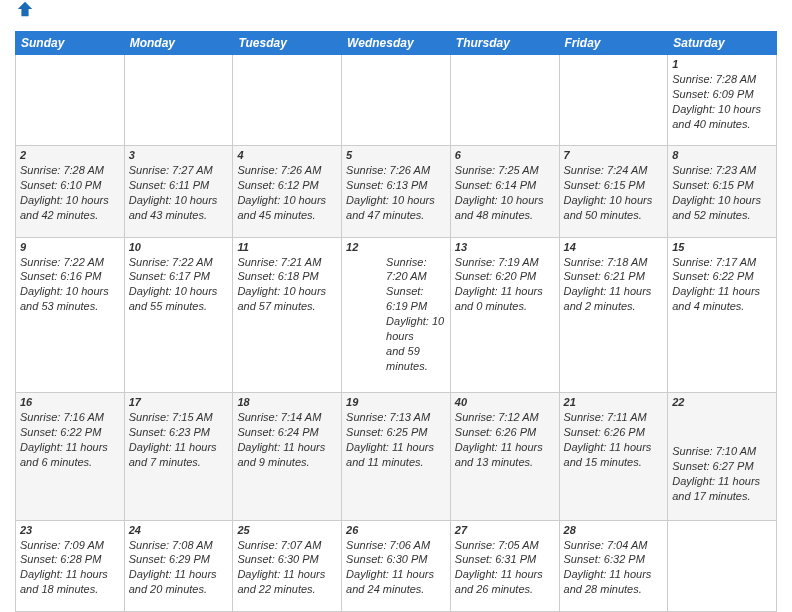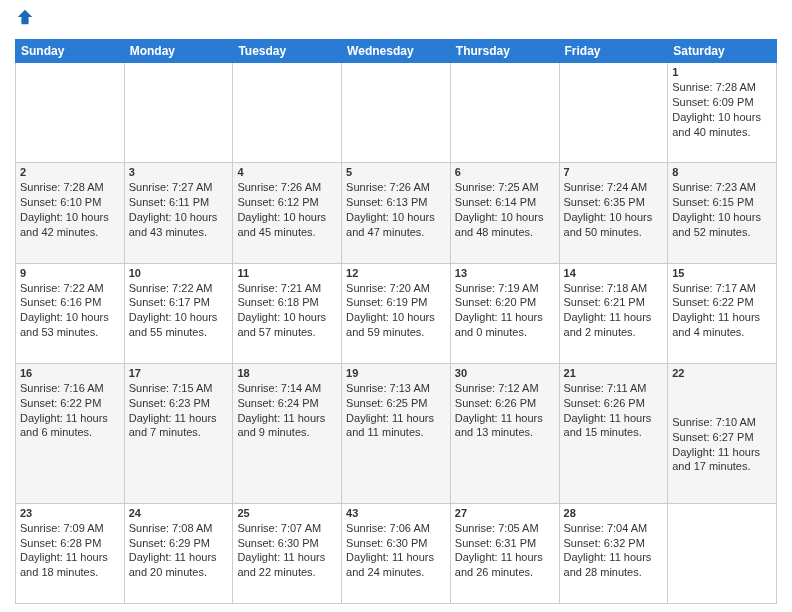--- a/index.html
+++ b/index.html
@@ -6,23 +6,24 @@
     body {
       font-family: Arial, sans-serif;
       background: #fff;
       width: 792px;
       height: 612px;
       overflow: hidden;
     }
     .page {
       width: 792px;
       height: 612px;
-      padding: 8px 15px;
+      padding: 0 15px;
       display: flex;
       flex-direction: column;
+      font-style: italic;
     }
     .header {
       display: flex;
       justify-content: space-between;
       align-items: flex-start;
       margin-bottom: 8px;
     }
     .logo {
       display: flex;
       align-items: center;
@@ -177,21 +178,21 @@
           <td>
             <span class="day-num">6</span>
             <div class="day-info" style="white-space: pre-line;">Sunrise: 7:25 AM
 Sunset: 6:14 PM
 Daylight: 10 hours
 and 48 minutes.</div>
           </td>
           <td>
             <span class="day-num">7</span>
             <div class="day-info" style="white-space: pre-line;">Sunrise: 7:24 AM
-Sunset: 6:35 PM
+Sunset: 6:15 PM
 Daylight: 10 hours
 and 50 minutes.</div>
           </td>
           <td>
             <span class="day-num">8</span>
             <div class="day-info" style="white-space: pre-line;">Sunrise: 7:23 AM
 Sunset: 6:15 PM
 Daylight: 10 hours
 and 52 minutes.</div>
           </td>
@@ -213,21 +214,21 @@
           </td>
           <td>
             <span class="day-num">11</span>
             <div class="day-info" style="white-space: pre-line;">Sunrise: 7:21 AM
 Sunset: 6:18 PM
 Daylight: 10 hours
 and 57 minutes.</div>
           </td>
           <td>
             <span class="day-num">12</span>
-            <div class="day-info" style="white-space: pre-line;">Sunrise: 7:20 AM
+            <div class="day-info" style="white-space: pre-line; margin-left: 40px;">Sunrise: 7:20 AM
 Sunset: 6:19 PM
 Daylight: 10 hours
 and 59 minutes.</div>
           </td>
           <td>
             <span class="day-num">13</span>
             <div class="day-info" style="white-space: pre-line;">Sunrise: 7:19 AM
 Sunset: 6:20 PM
 Daylight: 11 hours
 and 0 minutes.</div>
@@ -270,21 +271,21 @@
 and 9 minutes.</div>
           </td>
           <td>
             <span class="day-num">19</span>
             <div class="day-info" style="white-space: pre-line;">Sunrise: 7:13 AM
 Sunset: 6:25 PM
 Daylight: 11 hours
 and 11 minutes.</div>
           </td>
           <td>
-            <span class="day-num">30</span>
+            <span class="day-num">40</span>
             <div class="day-info" style="white-space: pre-line;">Sunrise: 7:12 AM
 Sunset: 6:26 PM
 Daylight: 11 hours
 and 13 minutes.</div>
           </td>
           <td>
             <span class="day-num">21</span>
             <div class="day-info" style="white-space: pre-line;">Sunrise: 7:11 AM
 Sunset: 6:26 PM
 Daylight: 11 hours
@@ -314,21 +315,21 @@
 and 20 minutes.</div>
           </td>
           <td>
             <span class="day-num">25</span>
             <div class="day-info" style="white-space: pre-line;">Sunrise: 7:07 AM
 Sunset: 6:30 PM
 Daylight: 11 hours
 and 22 minutes.</div>
           </td>
           <td>
-            <span class="day-num">43</span>
+            <span class="day-num">26</span>
             <div class="day-info" style="white-space: pre-line;">Sunrise: 7:06 AM
 Sunset: 6:30 PM
 Daylight: 11 hours
 and 24 minutes.</div>
           </td>
           <td>
             <span class="day-num">27</span>
             <div class="day-info" style="white-space: pre-line;">Sunrise: 7:05 AM
 Sunset: 6:31 PM
 Daylight: 11 hours

